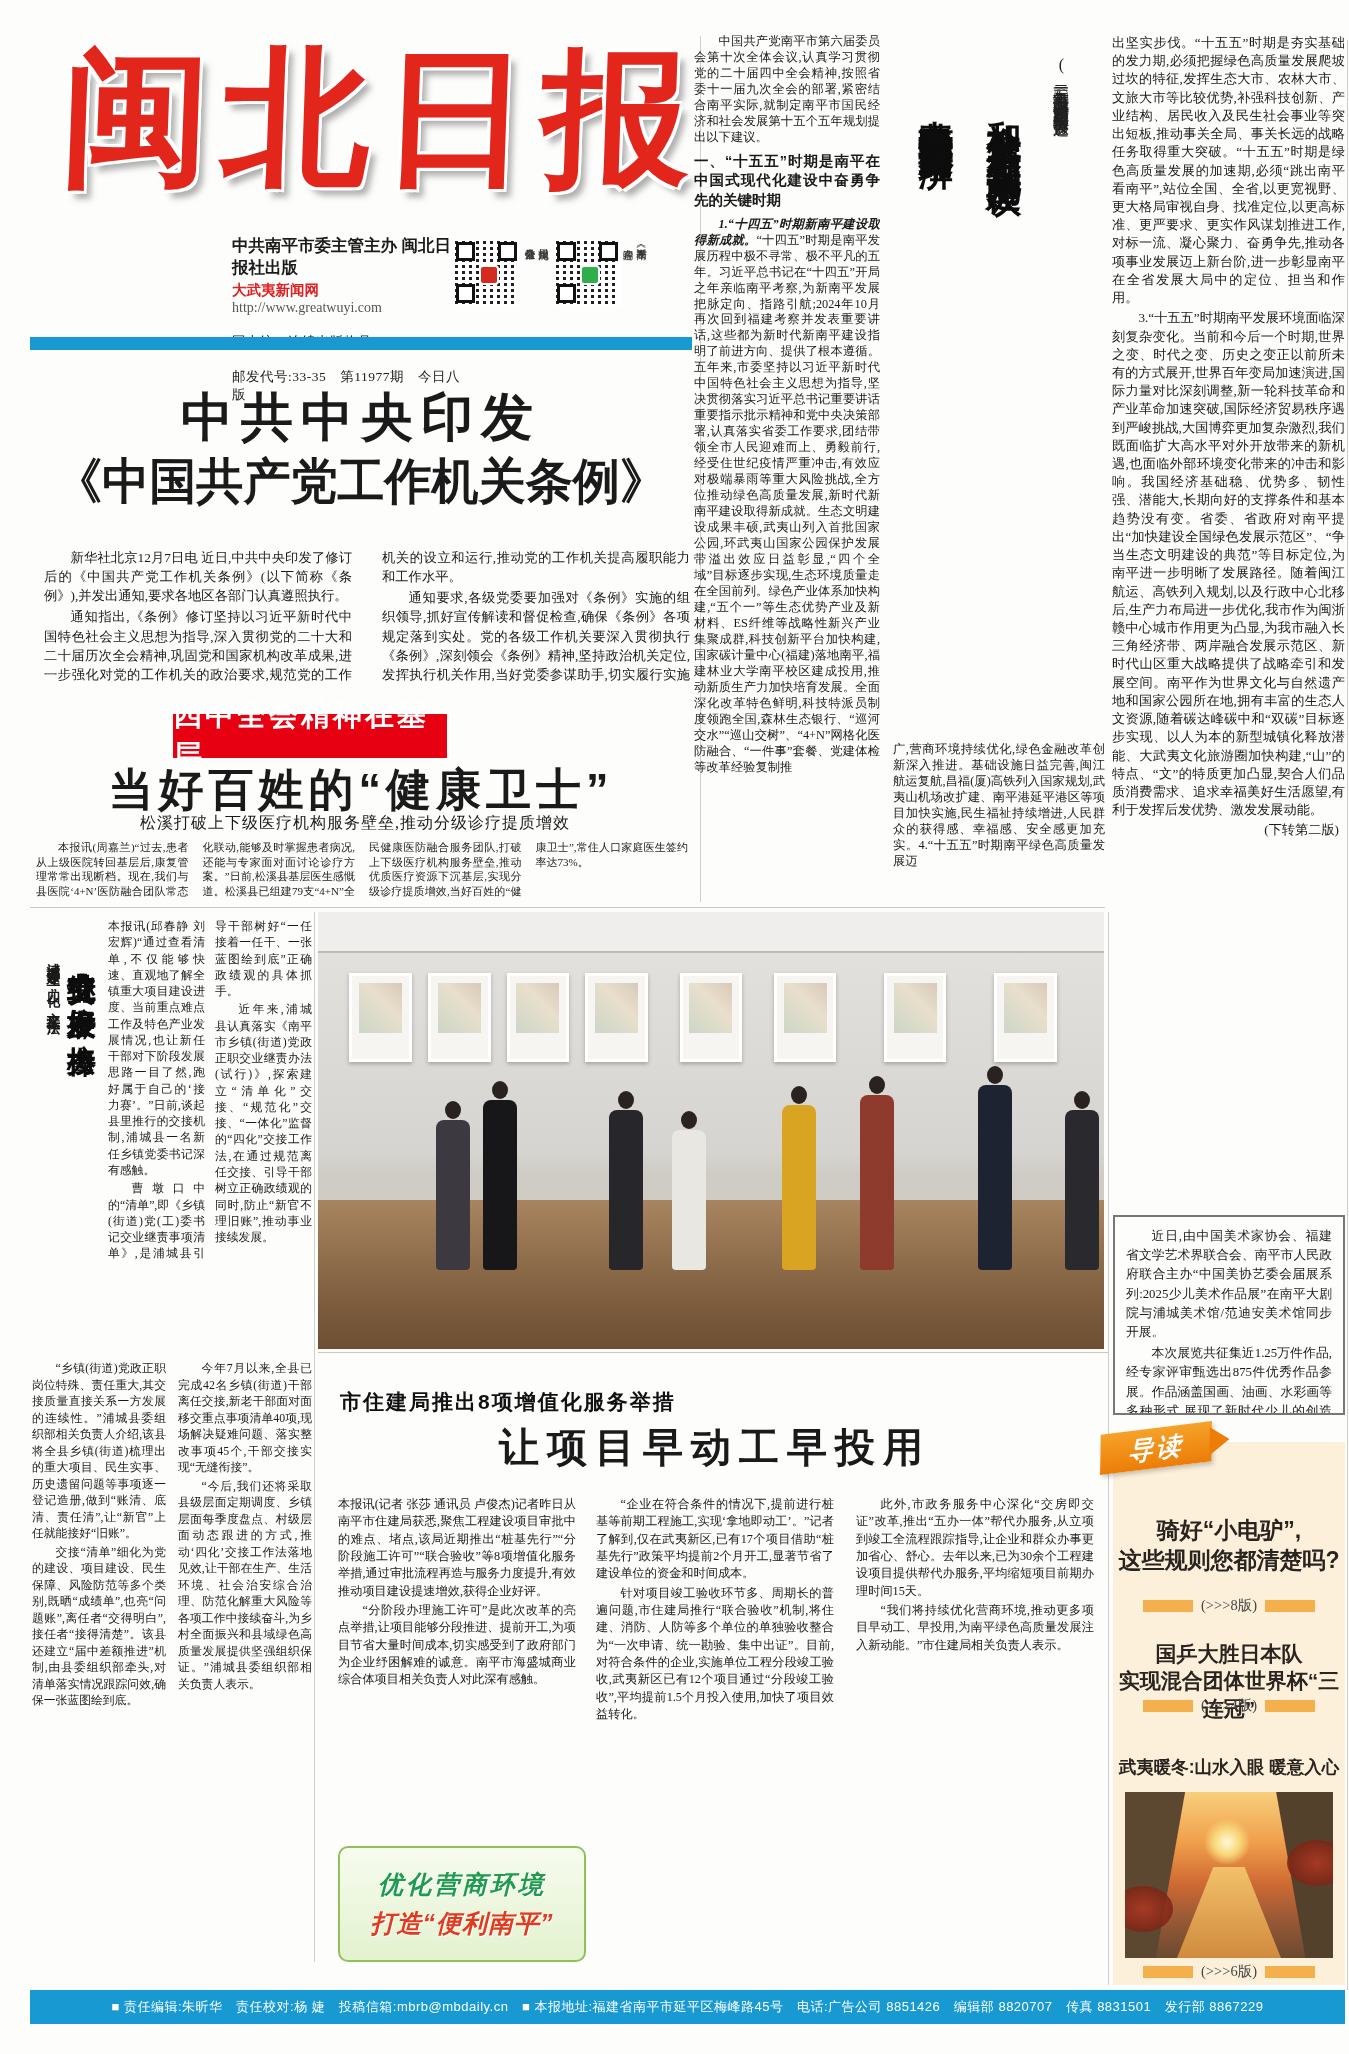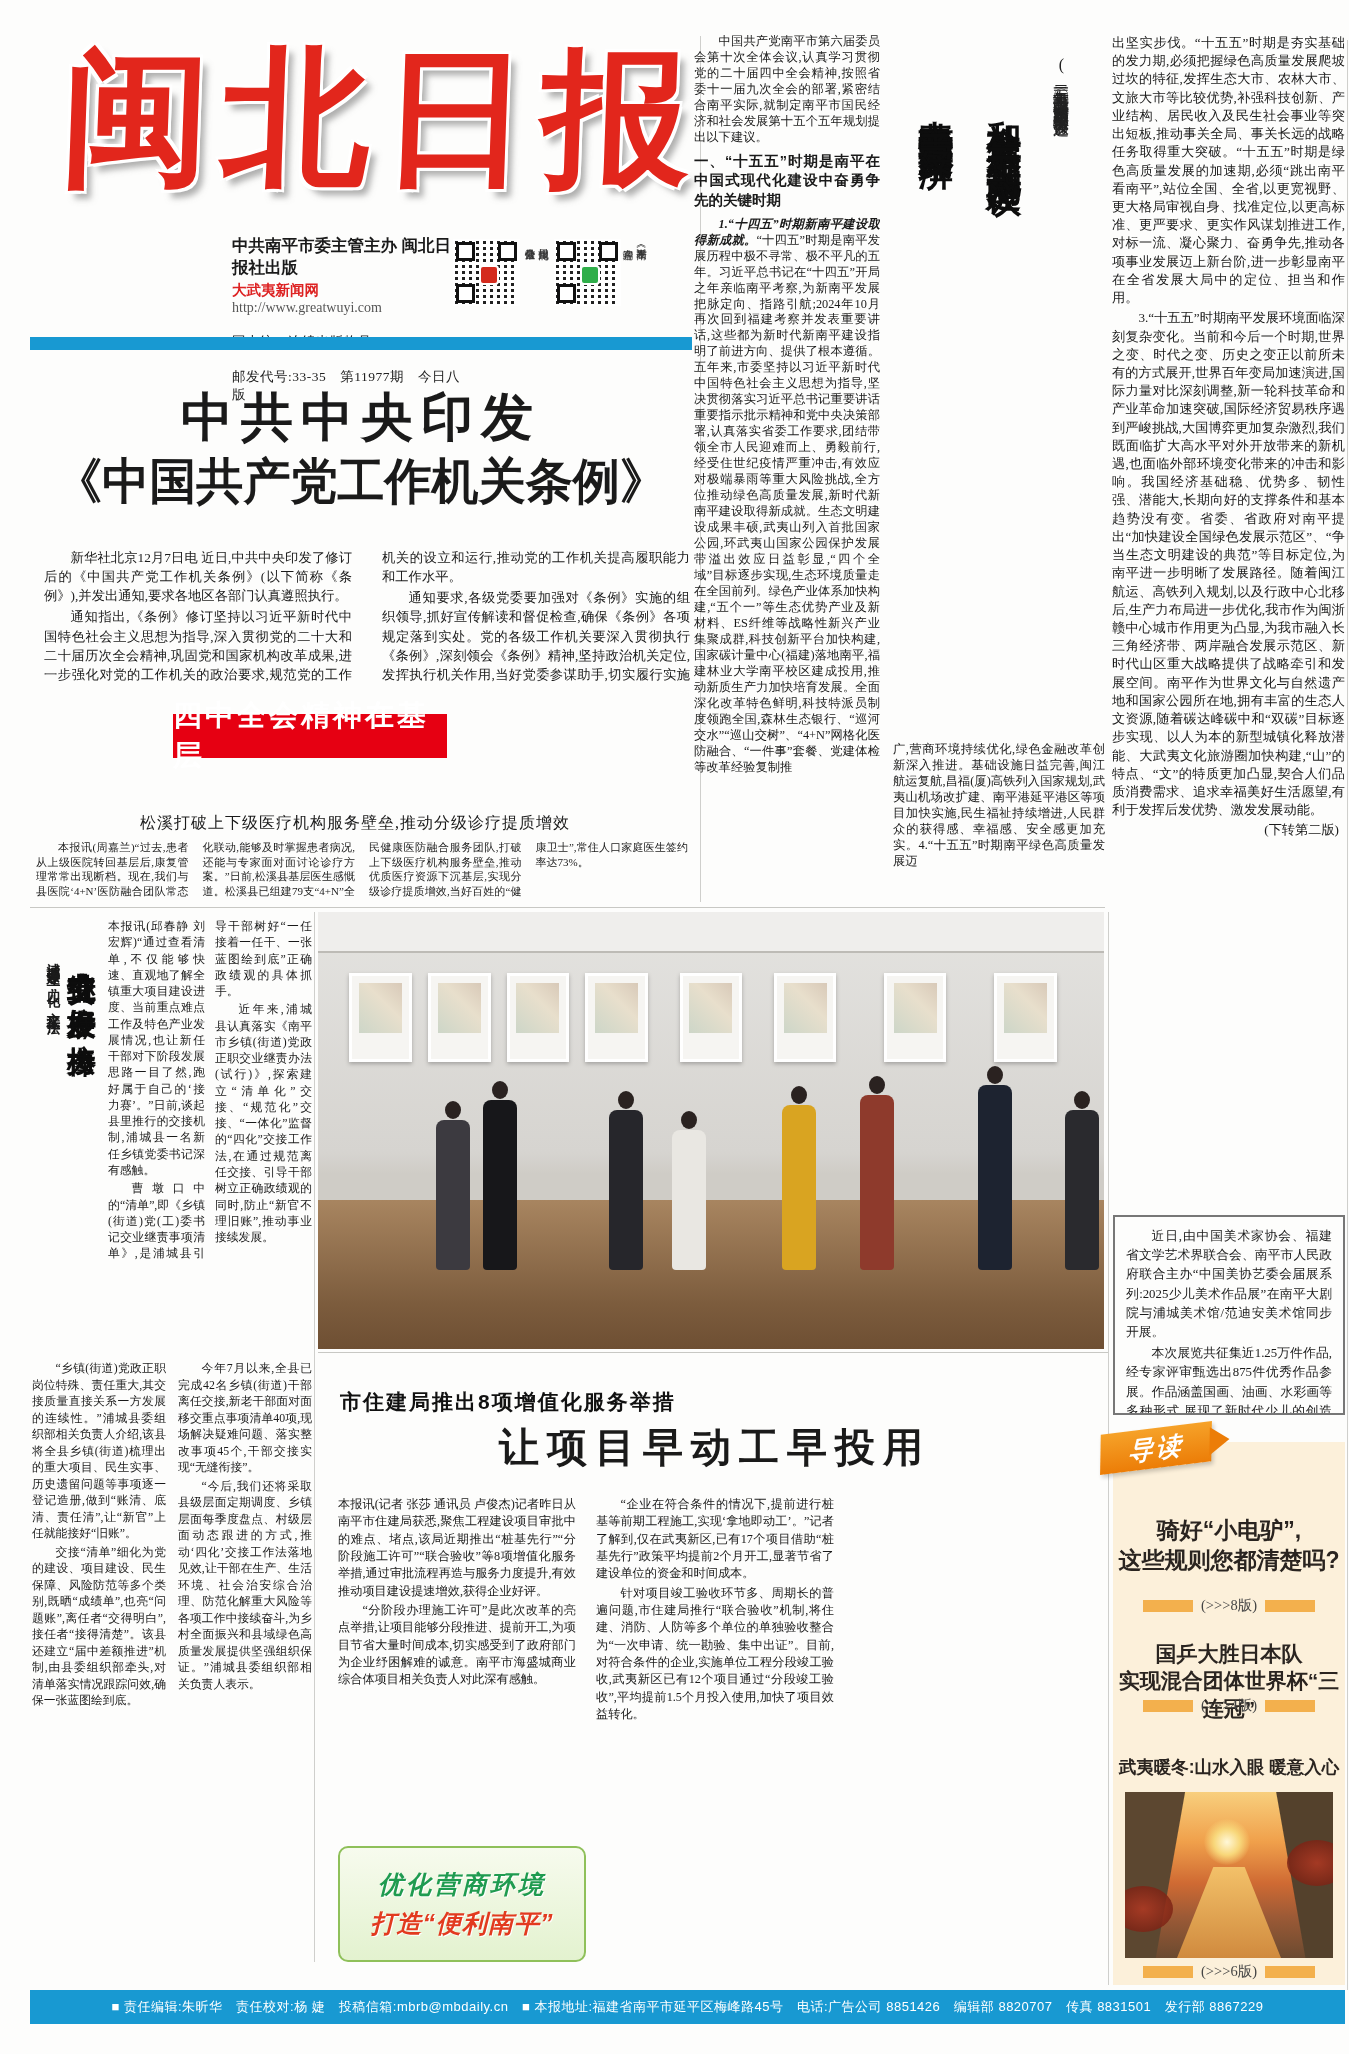--- a/index.html
+++ b/index.html
@@ -168,20 +168,21 @@
   <div class="abs sans" id="tiaoli-h1">中共中央印发</div>
   <div class="abs sans" id="tiaoli-h2">《中国共产党工作机关条例》</div>
   <div class="abs just" id="tiaoli-body">
     <p>新华社北京12月7日电 近日,中共中央印发了修订后的《中国共产党工作机关条例》(以下简称《条例》),并发出通知,要求各地区各部门认真遵照执行。</p>
     <p>通知指出,《条例》修订坚持以习近平新时代中国特色社会主义思想为指导,深入贯彻党的二十大和二十届历次全会精神,巩固党和国家机构改革成果,进一步强化对党的工作机关的政治要求,规范党的工作机关的设立和运行,推动党的工作机关提高履职能力和工作水平。</p>
     <p>通知要求,各级党委要加强对《条例》实施的组织领导,抓好宣传解读和督促检查,确保《条例》各项规定落到实处。党的各级工作机关要深入贯彻执行《条例》,深刻领会《条例》精神,坚持政治机关定位,发挥执行机关作用,当好党委参谋助手,切实履行实施党的领导、加强党的建设、推进党的事业各项职责。各地区各部门在执行《条例》中的重要情况和建议,要及时报告党中央。</p>
 
   </div>
 
   <div class="abs sans" id="sizhong-kicker">四中全会精神在基层</div>
+  <div class="abs sans" id="jkws-headline">当好百姓的“健康卫士”</div>
   <div class="abs" id="jkws-subhead">松溪打破上下级医疗机构服务壁垒,推动分级诊疗提质增效</div>
   <div class="abs just" id="jkws-body">
     <p>本报讯(周嘉兰)“过去,患者从上级医院转回基层后,康复管理常常出现断档。现在,我们与县医院‘4+N’医防融合团队常态化联动,能够及时掌握患者病况,还能与专家面对面讨论诊疗方案。”日前,松溪县基层医生感慨道。松溪县已组建79支“4+N”全民健康医防融合服务团队,打破上下级医疗机构服务壁垒,推动优质医疗资源下沉基层,实现分级诊疗提质增效,当好百姓的“健康卫士”,常住人口家庭医生签约率达73%。</p>
   </div>
 
   <div class="hline" style="left:30px;top:907px;width:1075px;"></div>
   <div class="vline" style="left:700px;top:36px;height:866px;"></div>
   <div class="vline" style="left:1347px;top:40px;height:1950px;"></div>
 
   <div class="abs just" id="jy-colA">
@@ -334,20 +335,24 @@
   <div class="abs sans" id="zj-eyebrow">市住建局推出8项增值化服务举措</div>
   <div class="abs sans" id="zj-headline">让项目早动工早投用</div>
   <div class="zj-col just" id="zj-col1">
     <p style="text-indent:0;">本报讯(记者 张莎 通讯员 卢俊杰)记者昨日从南平市住建局获悉,聚焦工程建设项目审批中的难点、堵点,该局近期推出“桩基先行”“分阶段施工许可”“联合验收”等8项增值化服务举措,通过审批流程再造与服务力度提升,有效推动项目建设提速增效,获得企业好评。</p>
     <p>“分阶段办理施工许可”是此次改革的亮点举措,让项目能够分段推进、提前开工,为项目节省大量时间成本,切实感受到了政府部门为企业纾困解难的诚意。南平市海盛城商业综合体项目相关负责人对此深有感触。</p>
   </div>
   <div class="zj-col just" id="zj-col2">
     <p>“企业在符合条件的情况下,提前进行桩基等前期工程施工,实现‘拿地即动工’。”记者了解到,仅在武夷新区,已有17个项目借助“桩基先行”政策平均提前2个月开工,显著节省了建设单位的资金和时间成本。</p>
     <p>针对项目竣工验收环节多、周期长的普遍问题,市住建局推行“联合验收”机制,将住建、消防、人防等多个单位的单独验收整合为“一次申请、统一勘验、集中出证”。目前,对符合条件的企业,实施单位工程分段竣工验收,武夷新区已有12个项目通过“分段竣工验收”,平均提前1.5个月投入使用,加快了项目效益转化。</p>
   </div>
+  <div class="zj-col just" id="zj-col3">
+    <p>此外,市政务服务中心深化“交房即交证”改革,推出“五办一体”帮代办服务,从立项到竣工全流程跟踪指导,让企业和群众办事更加省心、舒心。去年以来,已为30余个工程建设项目提供帮代办服务,平均缩短项目前期办理时间15天。</p>
+    <p>“我们将持续优化营商环境,推动更多项目早动工、早投用,为南平绿色高质量发展注入新动能。”市住建局相关负责人表示。</p>
+  </div>
   <div class="abs" id="promo-box">
     <div id="promo-line1">优化营商环境</div>
     <div id="promo-line2">打造“便利南平”</div>
   </div>
 
   <div class="abs" id="footer-bar">
     <span>■ 责任编辑:朱昕华　责任校对:杨 婕　投稿信箱:mbrb@mbdaily.cn　■ 本报地址:福建省南平市延平区梅峰路45号　电话:广告公司 8851426　编辑部 8820707　传真 8831501　发行部 8867229</span>
   </div>
 
 </div>

